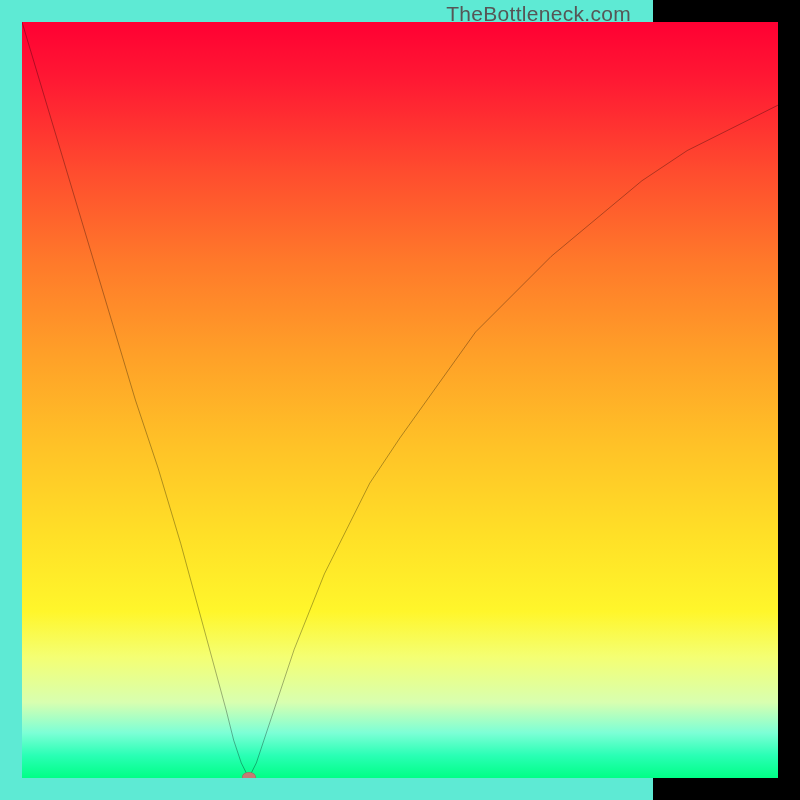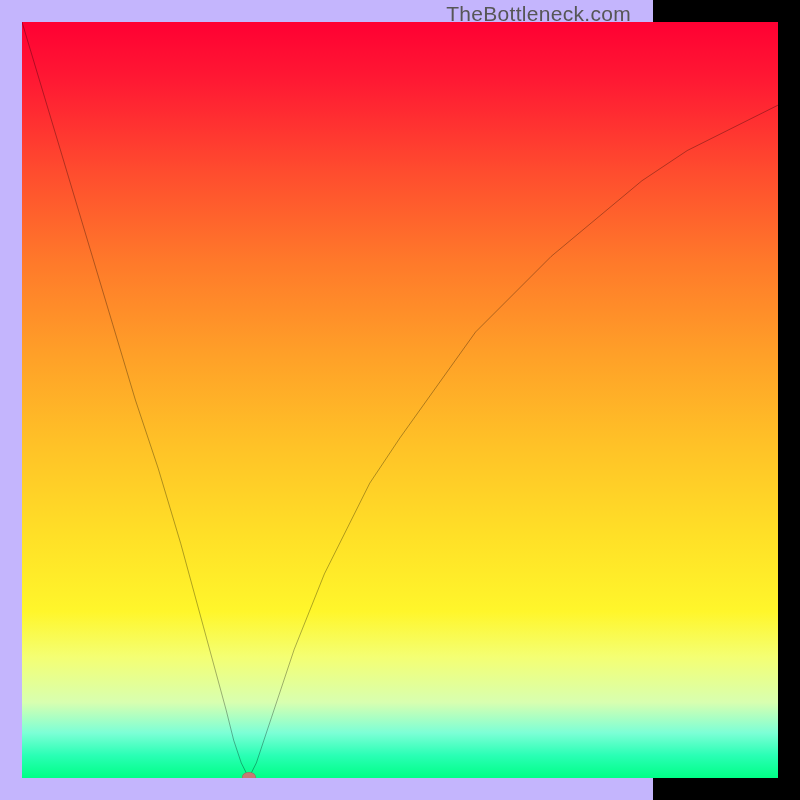--- a/index.html
+++ b/index.html
@@ -1,17 +1,17 @@
 <!DOCTYPE html>
 <html><head>
 <meta charset="utf-8">
 <style>
   * { margin: 0; padding: 0; box-sizing: border-box; }
   body { width: 800px; height: 800px; background: #000; font-family: Arial, sans-serif; overflow: hidden; }
-  .frame { position: relative; width: 653px; height: 800px; background: #c4b5fd; }
+  .frame { position: relative; width: 653px; height: 800px; background: #5eead4; }
   .plot-area { position: absolute; left: 22px; top: 22px; width: 756px; height: 756px; overflow: hidden; }
   .gradient { position: absolute; inset: 0; background: linear-gradient(
       to bottom,
       #ff0033 0%,
       #ff1a33 8%,
       #ff4d2e 20%,
       #ff7a2a 32%,
       #ffa028 44%,
       #ffc227 56%,
       #ffe027 68%,

